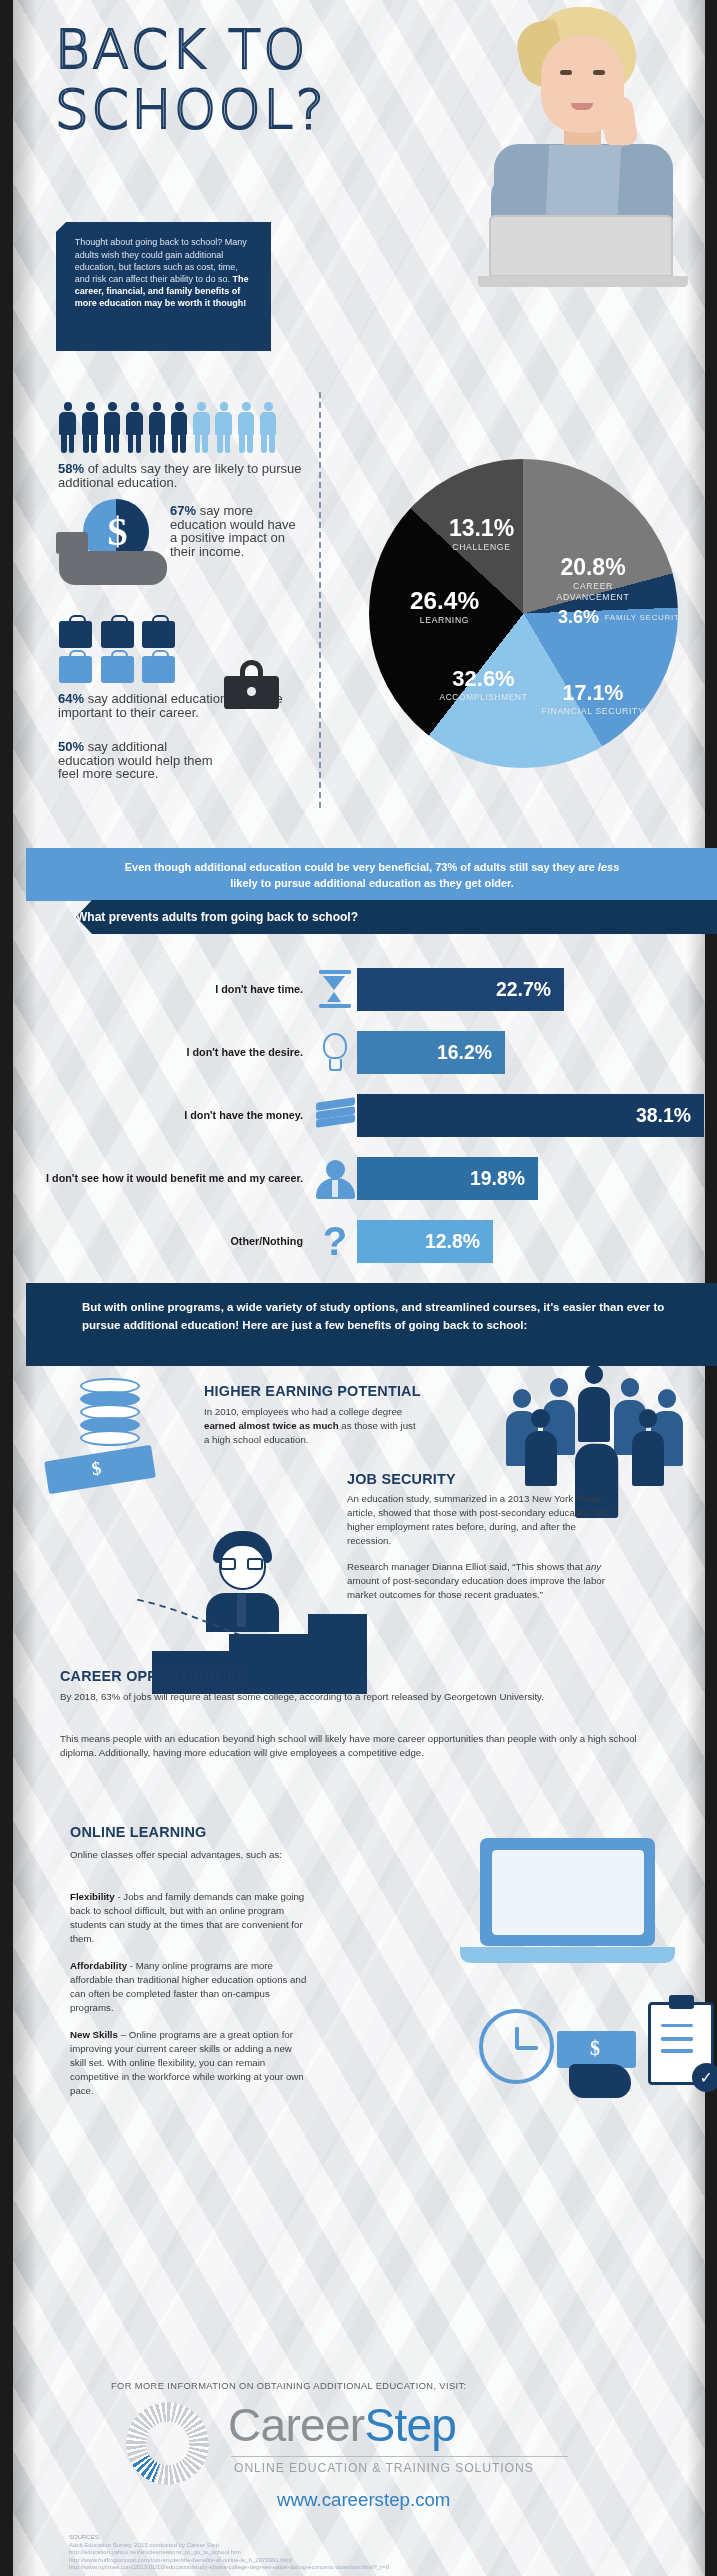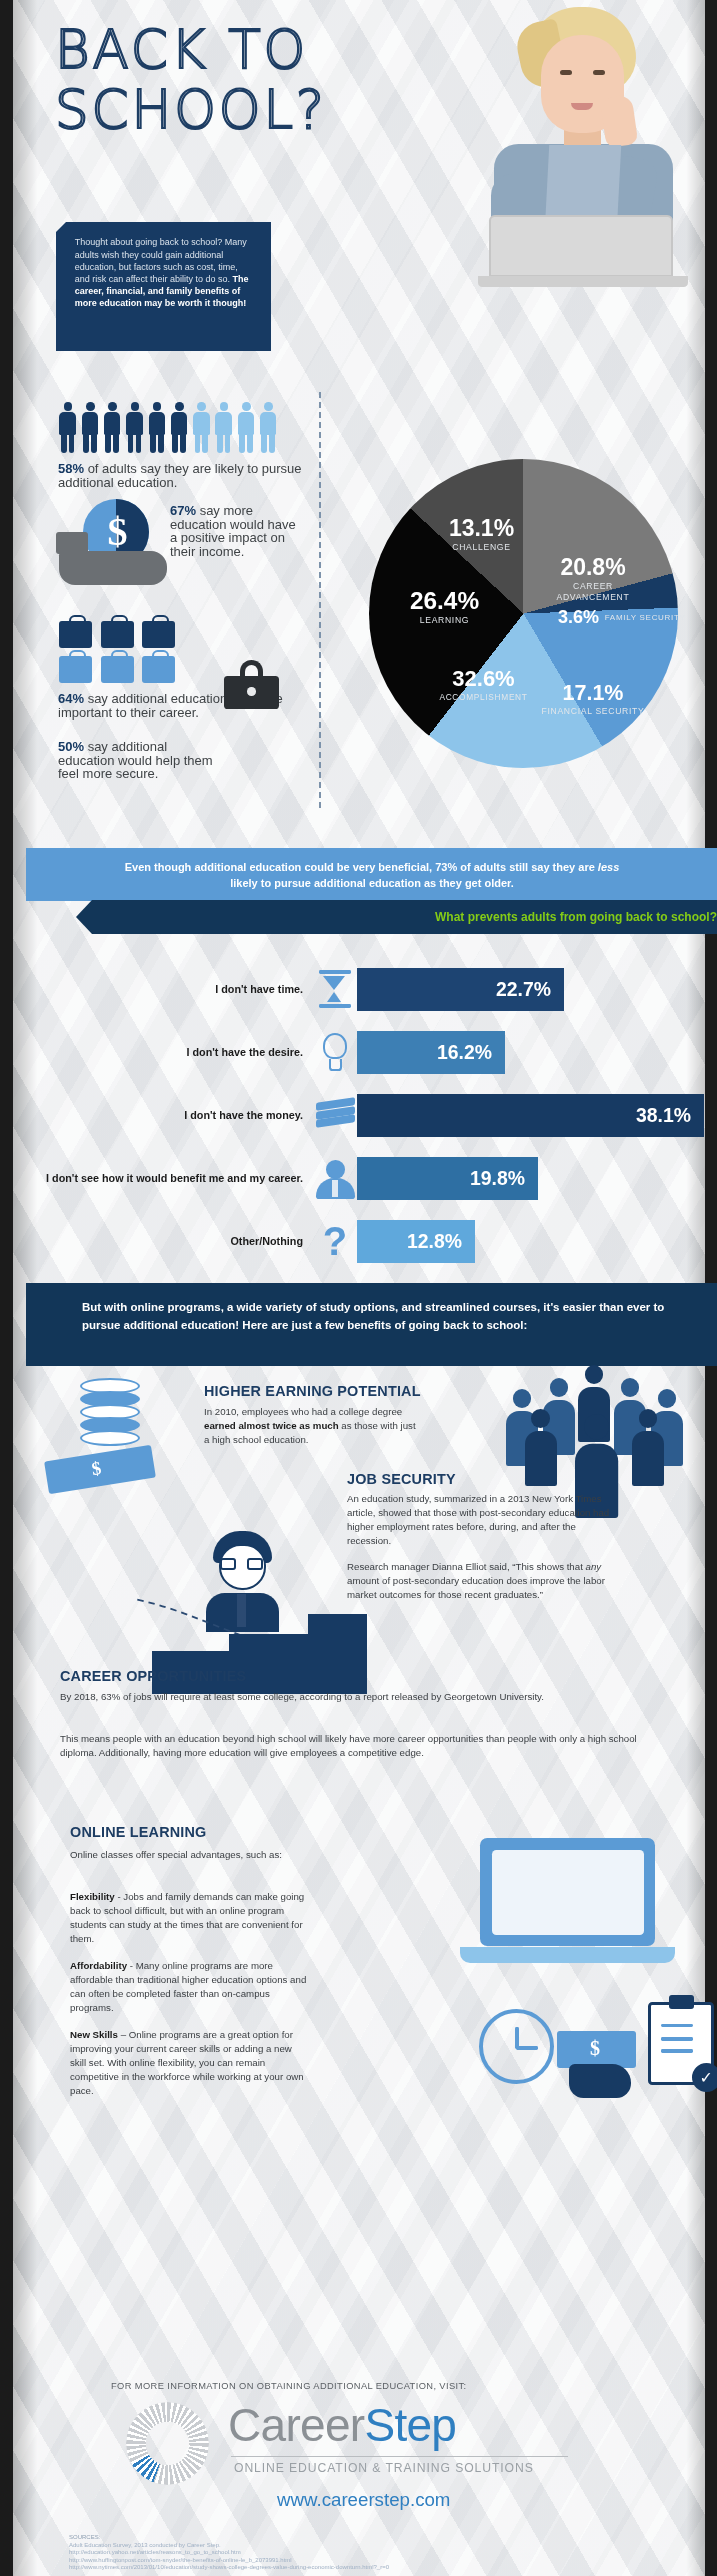--- a/index.html
+++ b/index.html
@@ -134,21 +134,21 @@
   .pl { position:absolute; color:#fff; text-align:center; }
   .pl .v { font-weight:bold; display:block; }
   .pl .k { display:block; color:#e2e6ea; letter-spacing:0.7px; }
 
   
   #band1 { position:absolute; left:13px; top:848px; width:692px; height:53px; background:#5b9bd5; }
   #band1 p { color:#fff; font-weight:bold; font-size:11px; line-height:16px; text-align:center; padding:10.8px 86px 0; }
   #band1 em { font-style:italic; }
   #band2 { position:absolute; left:63px; top:900px; width:641px; height:34px; background:#123658;
            clip-path: polygon(16px 0, 100% 0, 100% 100%, 16px 100%, 0 50%); }
-  #band2 p { color:#84cc16; font-weight:bold; font-size:12px; line-height:34px; text-align:right; }
+  #band2 p { color:#ffffff; font-weight:bold; font-size:12px; line-height:34px; text-align:left; }
 
   
   #bars { position:absolute; left:13px; top:954px; width:692px; height:323px; }
   .barrow { position:absolute; left:0; width:692px; display:flex; align-items:center; }
   .barlabel { width:287px; text-align:right; font-size:10.8px; line-height:14.4px; font-weight:bold; color:#1b1b1b; padding-right:10px; }
   .baricon  { width:44px; height:44px; position:relative; flex:0 0 44px; }
   .bar { height:43px; display:flex; align-items:center; justify-content:flex-end; padding-right:13px;
          color:#fff; font-size:19.4px; font-weight:bold; }
 
   
@@ -453,21 +453,21 @@
             <div class="hd"></div>
             <div class="bd"></div>
             <div class="ti"></div>
           </div>
         <div class="bar" style="width:181px; background:#2e6fa3;">19.8%</div>
       </div>
 
       <div class="barrow" style="top:265px;">
         <div class="barlabel">Other/Nothing</div>
         <div class="baricon ic-q">?</div>
-        <div class="bar" style="width:118px; background:#5fa8dc;">12.8%</div>
+        <div class="bar" style="width:136px; background:#5fa8dc;">12.8%</div>
       </div>
     </div>
 
     <div id="band3">
       <p>But with online programs, a wide variety of study options, and streamlined courses, it's easier than ever to pursue additional education! Here are just a few benefits of going back to school:</p>
     </div>
 
     <div id="benefits">
 
       <div class="coins-art">

